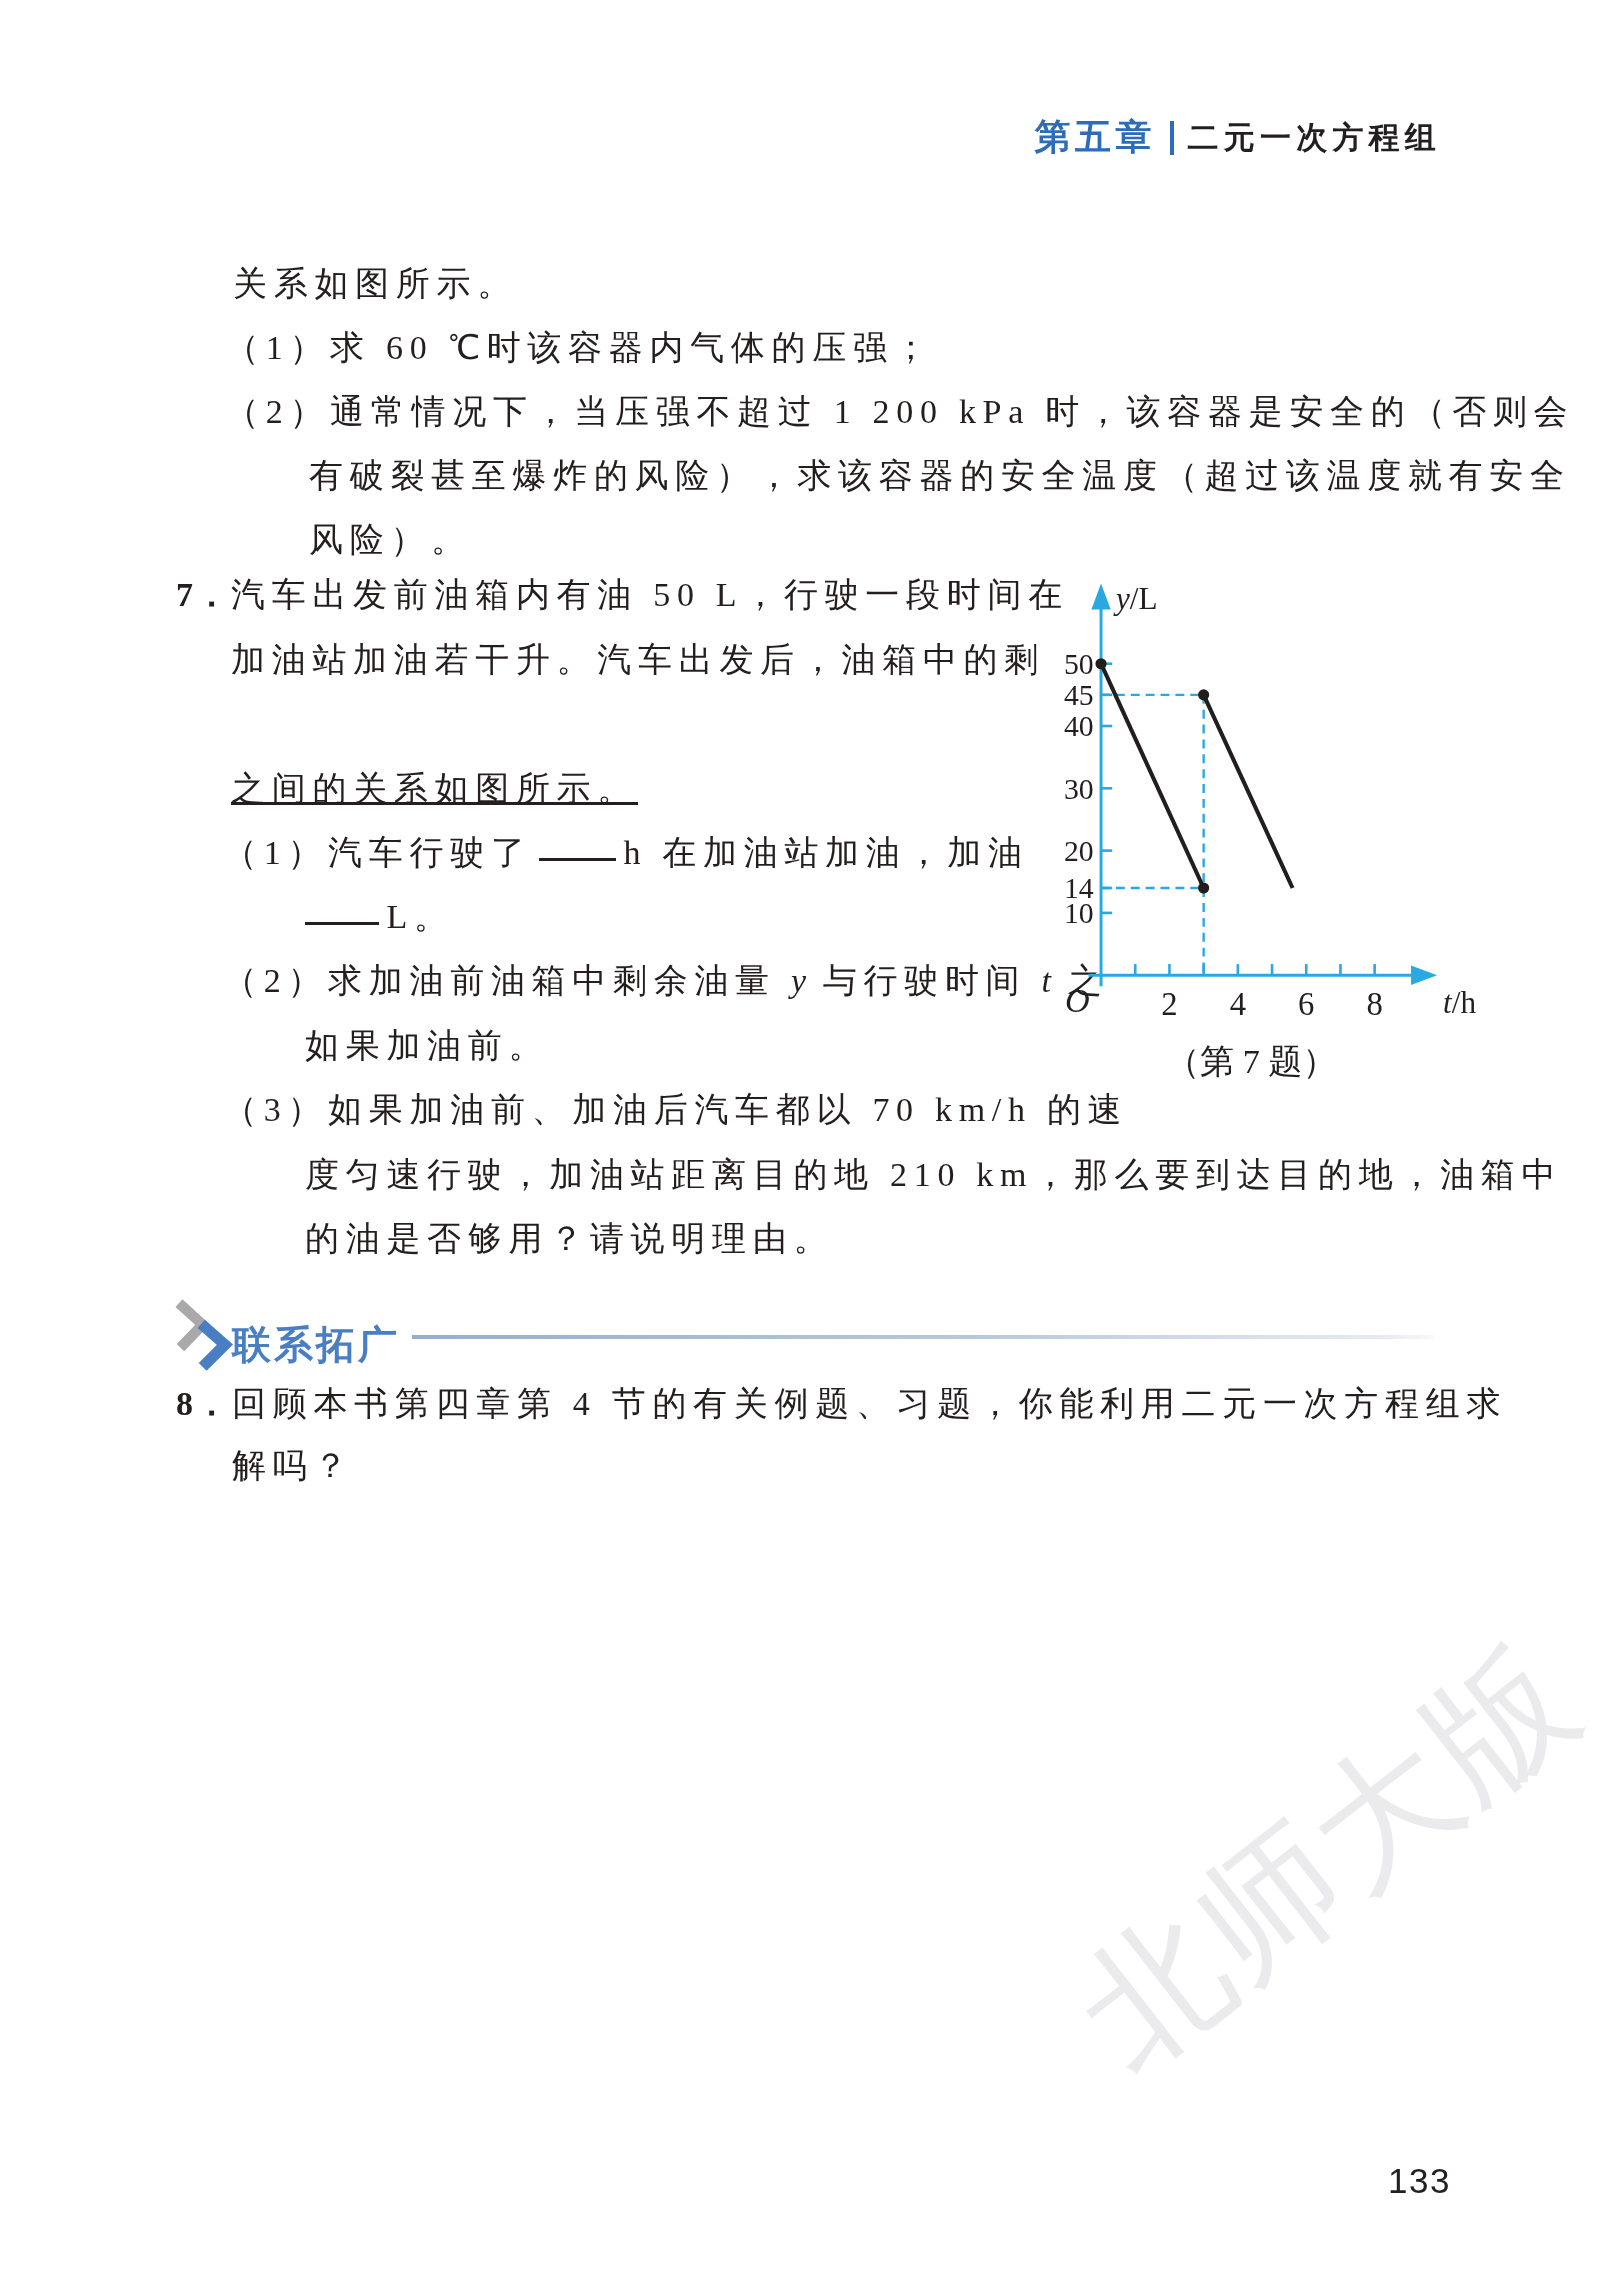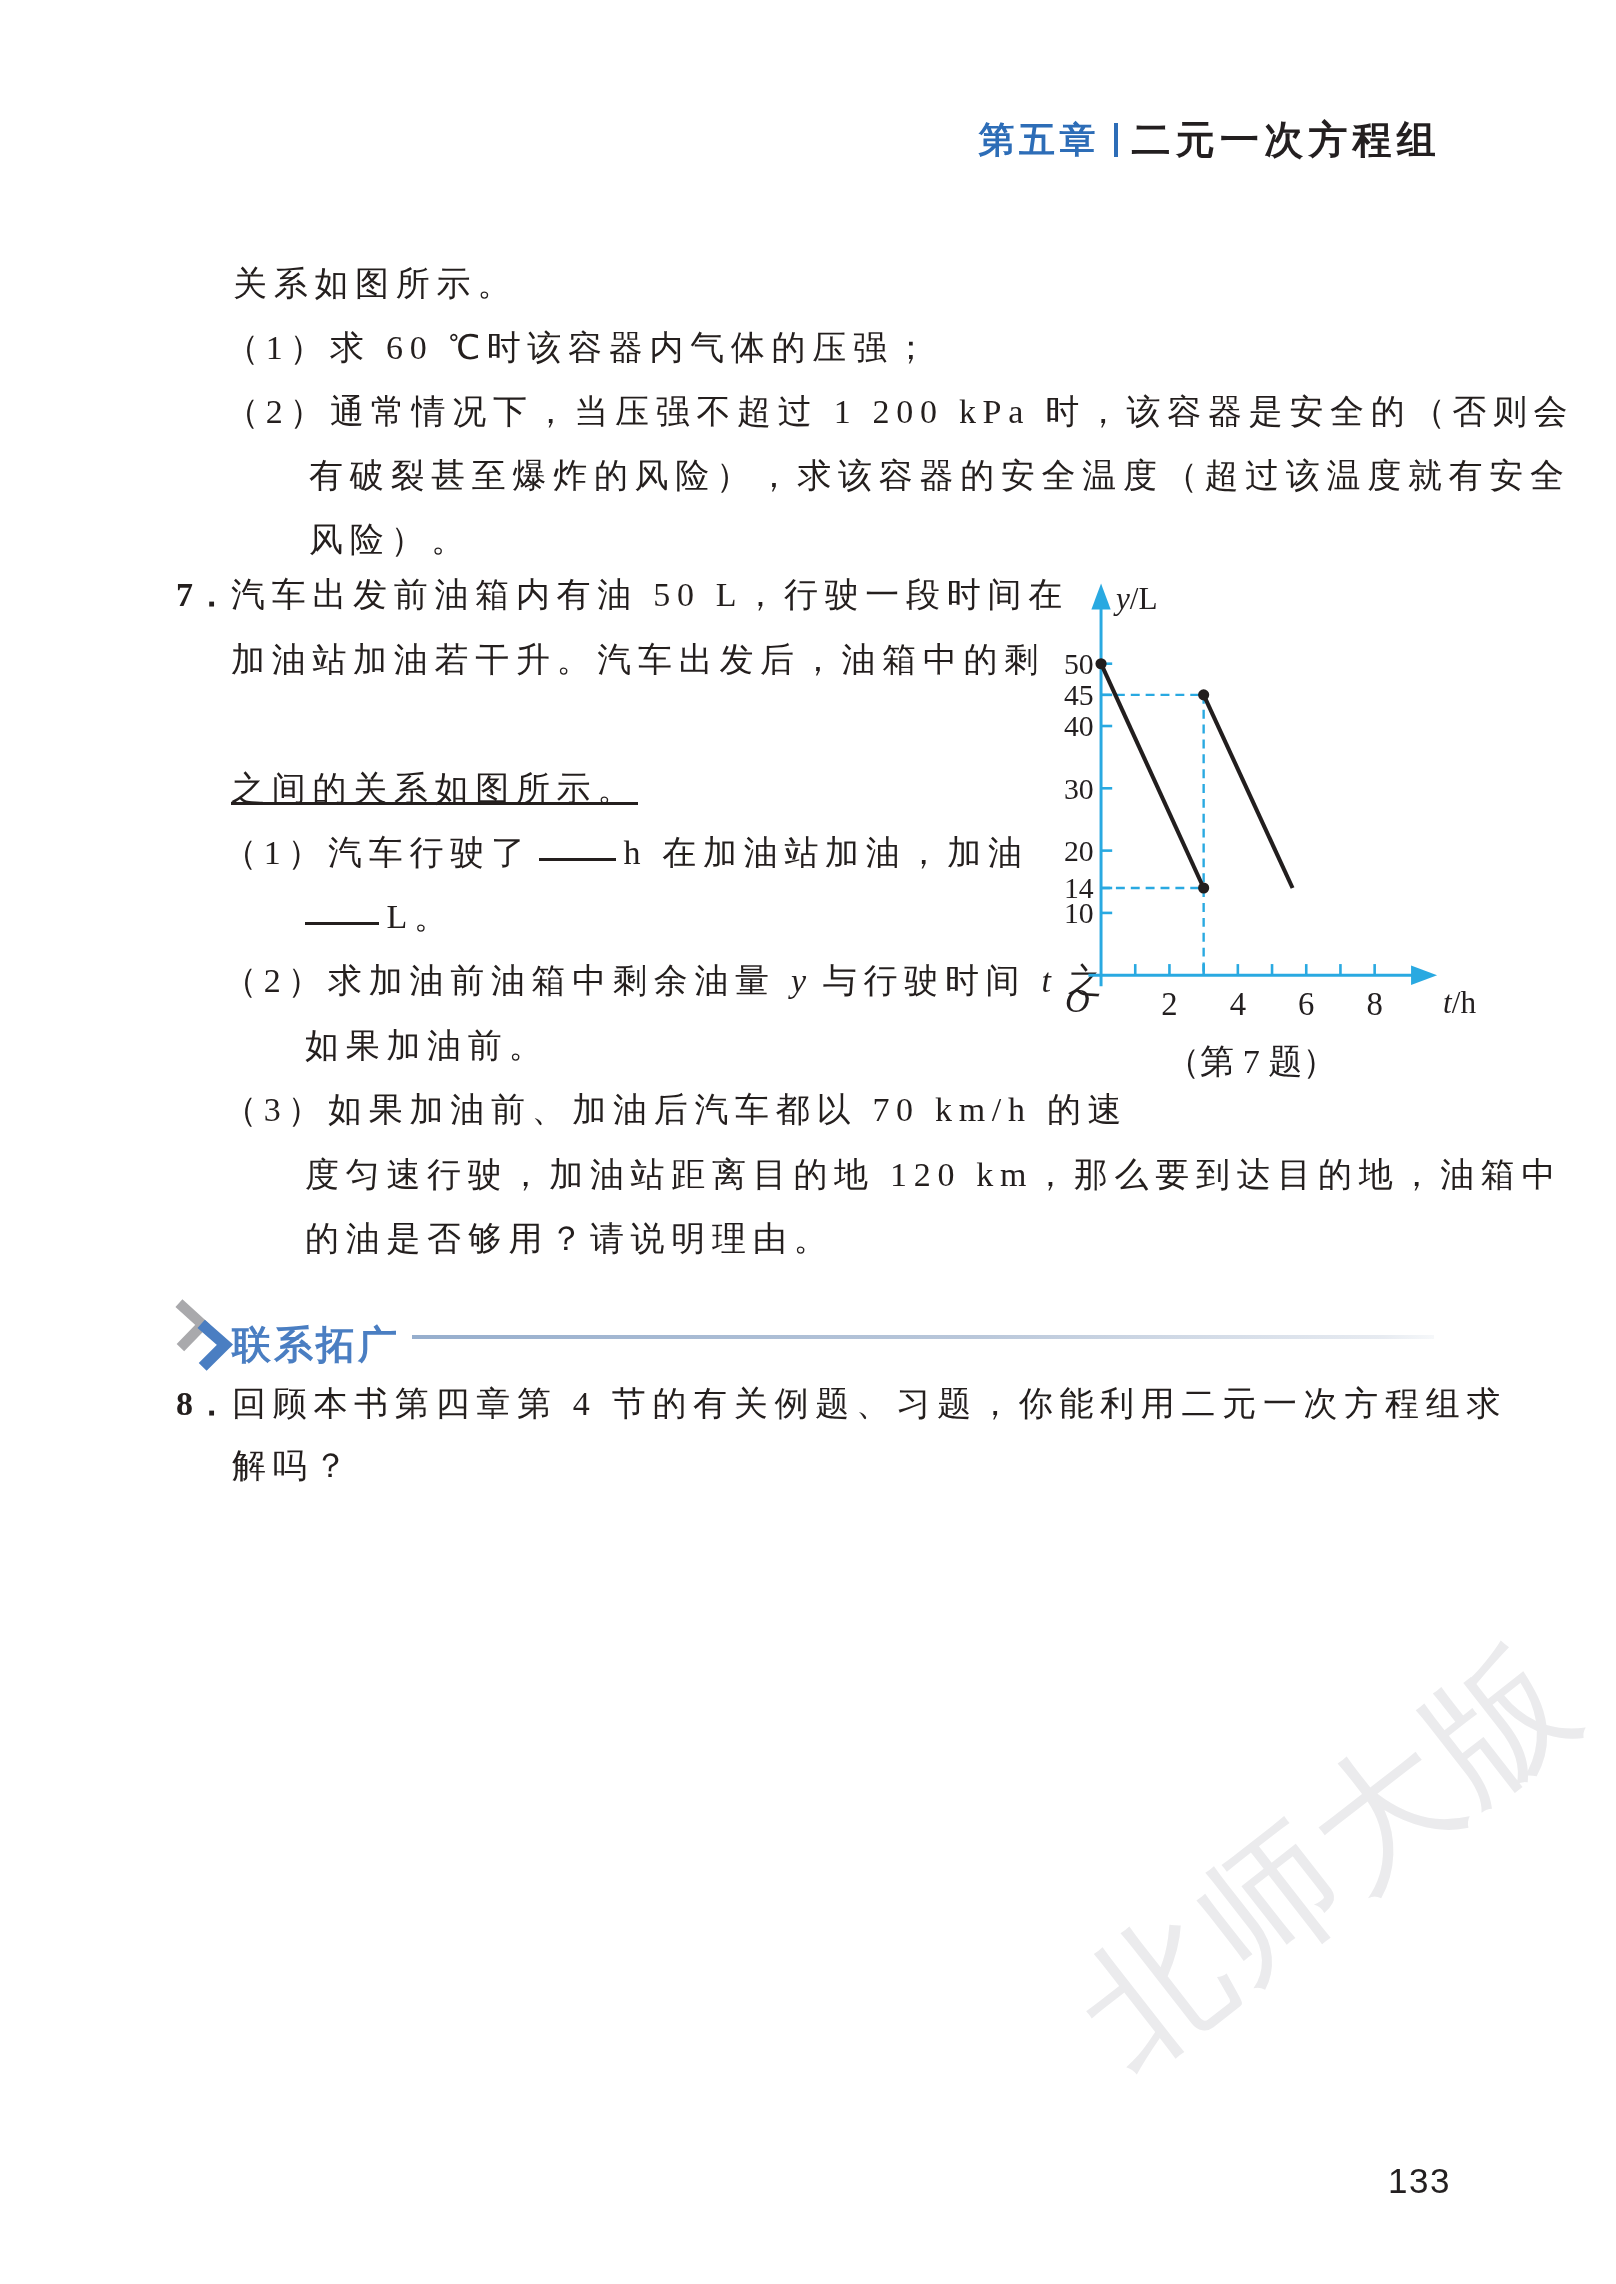--- a/index.html
+++ b/index.html
@@ -7,21 +7,21 @@
        font-family:"Liberation Serif",serif;color:#241f1e;}
   .page{position:absolute;inset:0;}
   .line{position:absolute;font-size:34px;letter-spacing:6.7px;white-space:nowrap;color:#241f1e;line-height:1.1;}
   .num{font-weight:bold;letter-spacing:1.5px;}
   .var{font-style:italic;letter-spacing:1.5px;font-family:"Liberation Serif",serif;}
   .blank{display:inline-block;width:77px;height:7.4px;border-bottom:3px solid #241f1e;margin:0 7.4px 3px 7.4px;}
   .blank2{display:inline-block;width:74px;height:7.4px;border-bottom:3px solid #241f1e;margin:0 7.4px 3px 0;}
   .header{position:absolute;top:113px;right:176px;display:flex;align-items:center;gap:14px;}
   .header .chapter{font-family:"Liberation Sans",sans-serif;font-weight:bold;font-size:36px;color:#2d6db7;letter-spacing:4.5px;}
   .header .sep{width:3.7px;height:34px;background:#2d6db7;}
-  .header .booktitle{font-family:"Liberation Sans",sans-serif;font-weight:bold;font-size:39px;color:#231f20;letter-spacing:5.2px;}
+  .header .booktitle{font-family:"Liberation Sans",sans-serif;font-weight:bold;font-size:31px;color:#231f20;letter-spacing:5.2px;}
   .section-banner{position:absolute;left:173px;top:1297px;width:1272px;height:82px;}
   .section-title{position:absolute;left:59px;top:21px;font-family:"Liberation Sans",sans-serif;
        font-weight:bold;font-size:39px;color:#4a7ec2;letter-spacing:3px;}
   .section-rule{position:absolute;left:239px;top:38px;width:1022px;height:3.7px;
        background:linear-gradient(to right,#96aecd,#b9c7da 55%,#e7ebf1 95%,#f6f8fa);}
   .chevrons{position:absolute;left:0;top:0;}
   .figure{position:absolute;left:1049px;top:573px;width:513px;height:513px;}
   .figure svg text{font-family:"Liberation Serif",serif;fill:#231f20;}
   .watermark{position:absolute;left:1119px;top:1904px;font-size:141px;color:#ebebed;
        letter-spacing:4.5px;white-space:nowrap;transform:rotate(-38deg);transform-origin:45px 141px;
@@ -56,21 +56,21 @@
     <div class="line" style="left:231px;top:641px;">加油站加油若干升。汽车出发后，油箱中的剩</div>
     <div class="line" style="left:231px;top:770px;text-decoration:underline;">之间的关系如图所示。</div>
 
     <div class="line" style="left:223px;top:834px;"><span>（1）</span><span>汽车行驶了</span><span class="blank"></span><span>h 在加油站加油，加油</span></div>
     <div class="line" style="left:305px;top:898px;"><span class="blank2"></span><span>L。</span></div>
 
     <div class="line" style="left:223px;top:962px;"><span>（2）</span><span>求加油前油箱中剩余油量 </span><span class="var">y</span><span> 与行驶时间 </span><span class="var">t</span><span> 之</span></div>
     <div class="line" style="left:305px;top:1027px;">如果加油前。</div>
 
     <div class="line" style="left:223px;top:1091px;"><span>（3）</span><span>如果加油前、加油后汽车都以 70 km/h 的速</span></div>
-    <div class="line" style="left:305px;top:1156px;">度匀速行驶，加油站距离目的地 120 km，那么要到达目的地，油箱中</div>
+    <div class="line" style="left:305px;top:1156px;">度匀速行驶，加油站距离目的地 210 km，那么要到达目的地，油箱中</div>
     <div class="line" style="left:305px;top:1220px;">的油是否够用？请说明理由。</div>
 
     <div class="figure">
       <svg width="513" height="513" viewBox="0 0 690 690">
           <line x1="53" y1="541" x2="496" y2="541" stroke="#29a9e1" stroke-width="4"></line>
           <polygon points="522,541 487,528 487,554" fill="#29a9e1"></polygon>
           <line x1="70" y1="556" x2="70" y2="42" stroke="#29a9e1" stroke-width="4"></line>
           <polygon points="70,14 57,49 83,49" fill="#29a9e1"></polygon>
           <line x1="116" y1="540" x2="116" y2="526" stroke="#29a9e1" stroke-width="3.5"></line>
           <line x1="162" y1="540" x2="162" y2="526" stroke="#29a9e1" stroke-width="3.5"></line>

